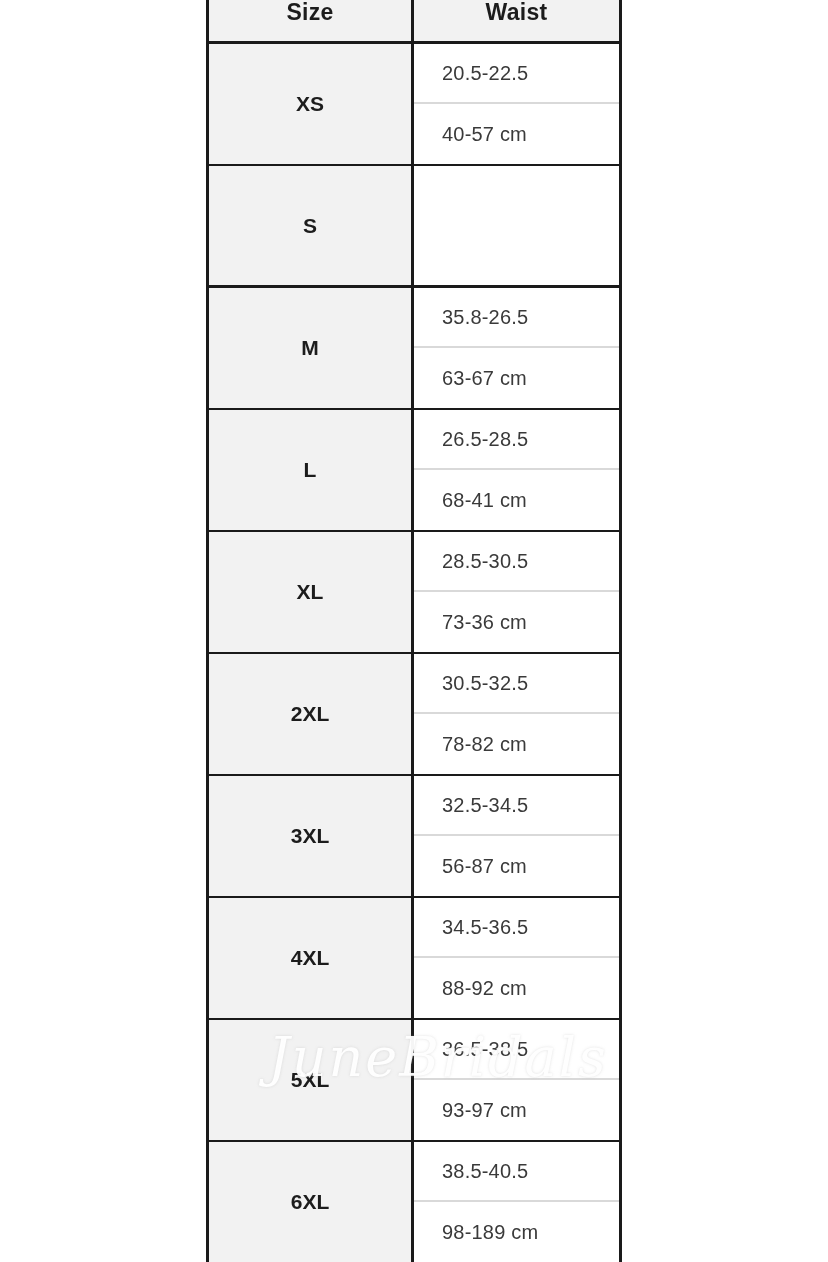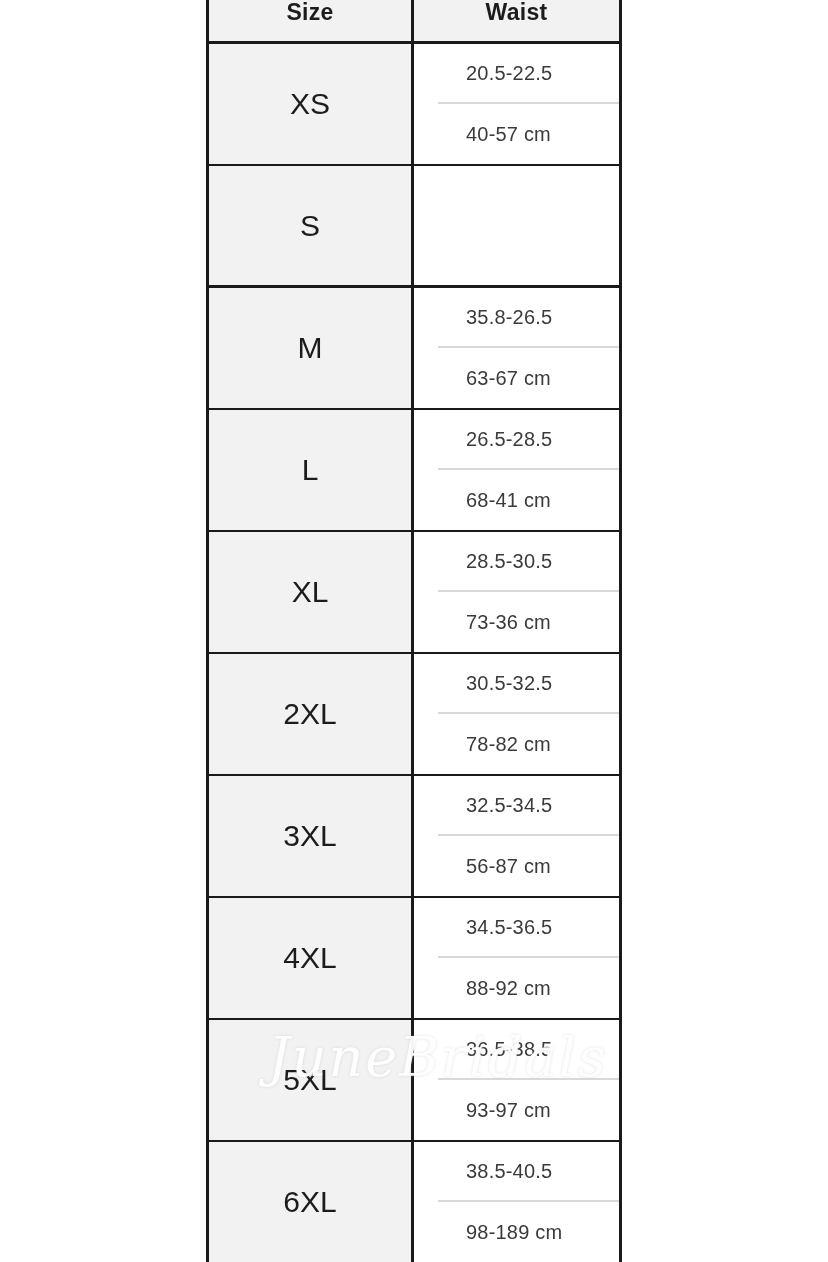--- a/index.html
+++ b/index.html
@@ -55,30 +55,29 @@
     justify-content: center;
     box-sizing: border-box;
   }
   .header-cell, .header-cell-waist {
     font-size: 23px;
     font-weight: 700;
     color: #1c1c1c;
     letter-spacing: 0.3px;
   }
   .size-cell {
-    font-size: 30px;
-    font-weight: 400;
+    font-size: 21px;
+    font-weight: 700;
     color: #1c1c1c;
   }
   .waist-cell {
     background: #ffffff;
     display: flex;
     flex-direction: column;
     box-sizing: border-box;
-    padding-left: 24px;
   }
   .waist-half {
     height: 60px;
     display: flex;
     align-items: center;
     box-sizing: border-box;
     padding-left: 28px;
     font-size: 20px;
     color: #3a3a3a;
     letter-spacing: 0.2px;

